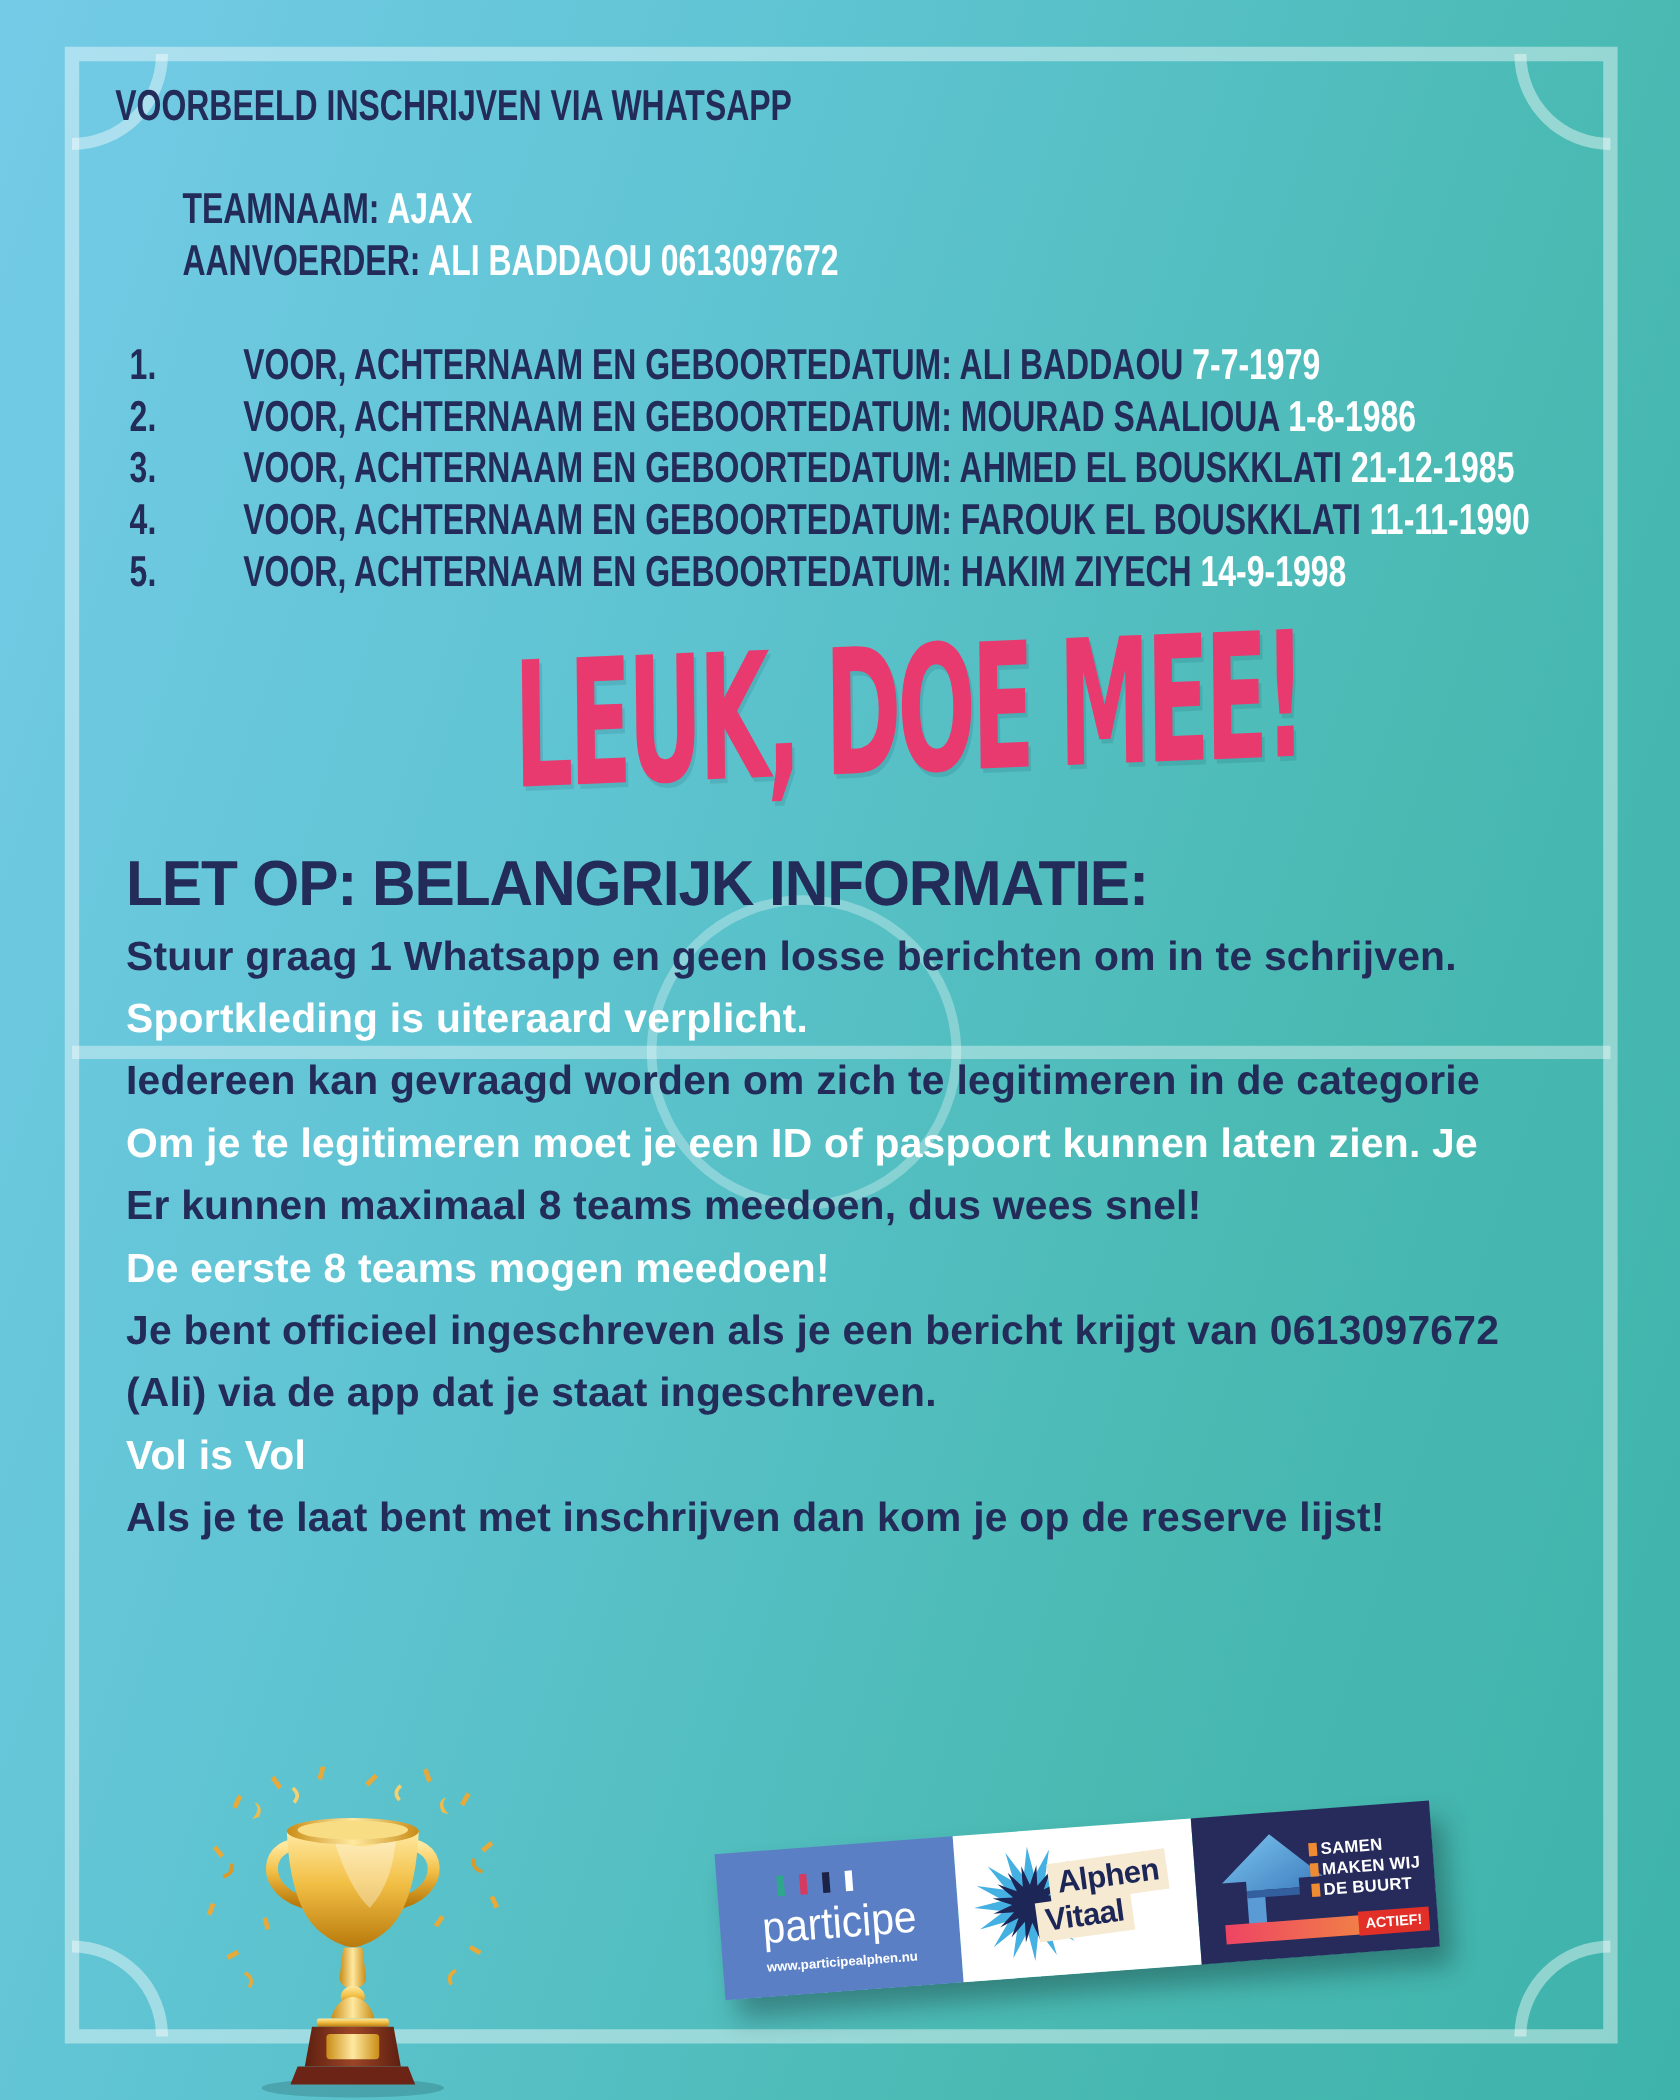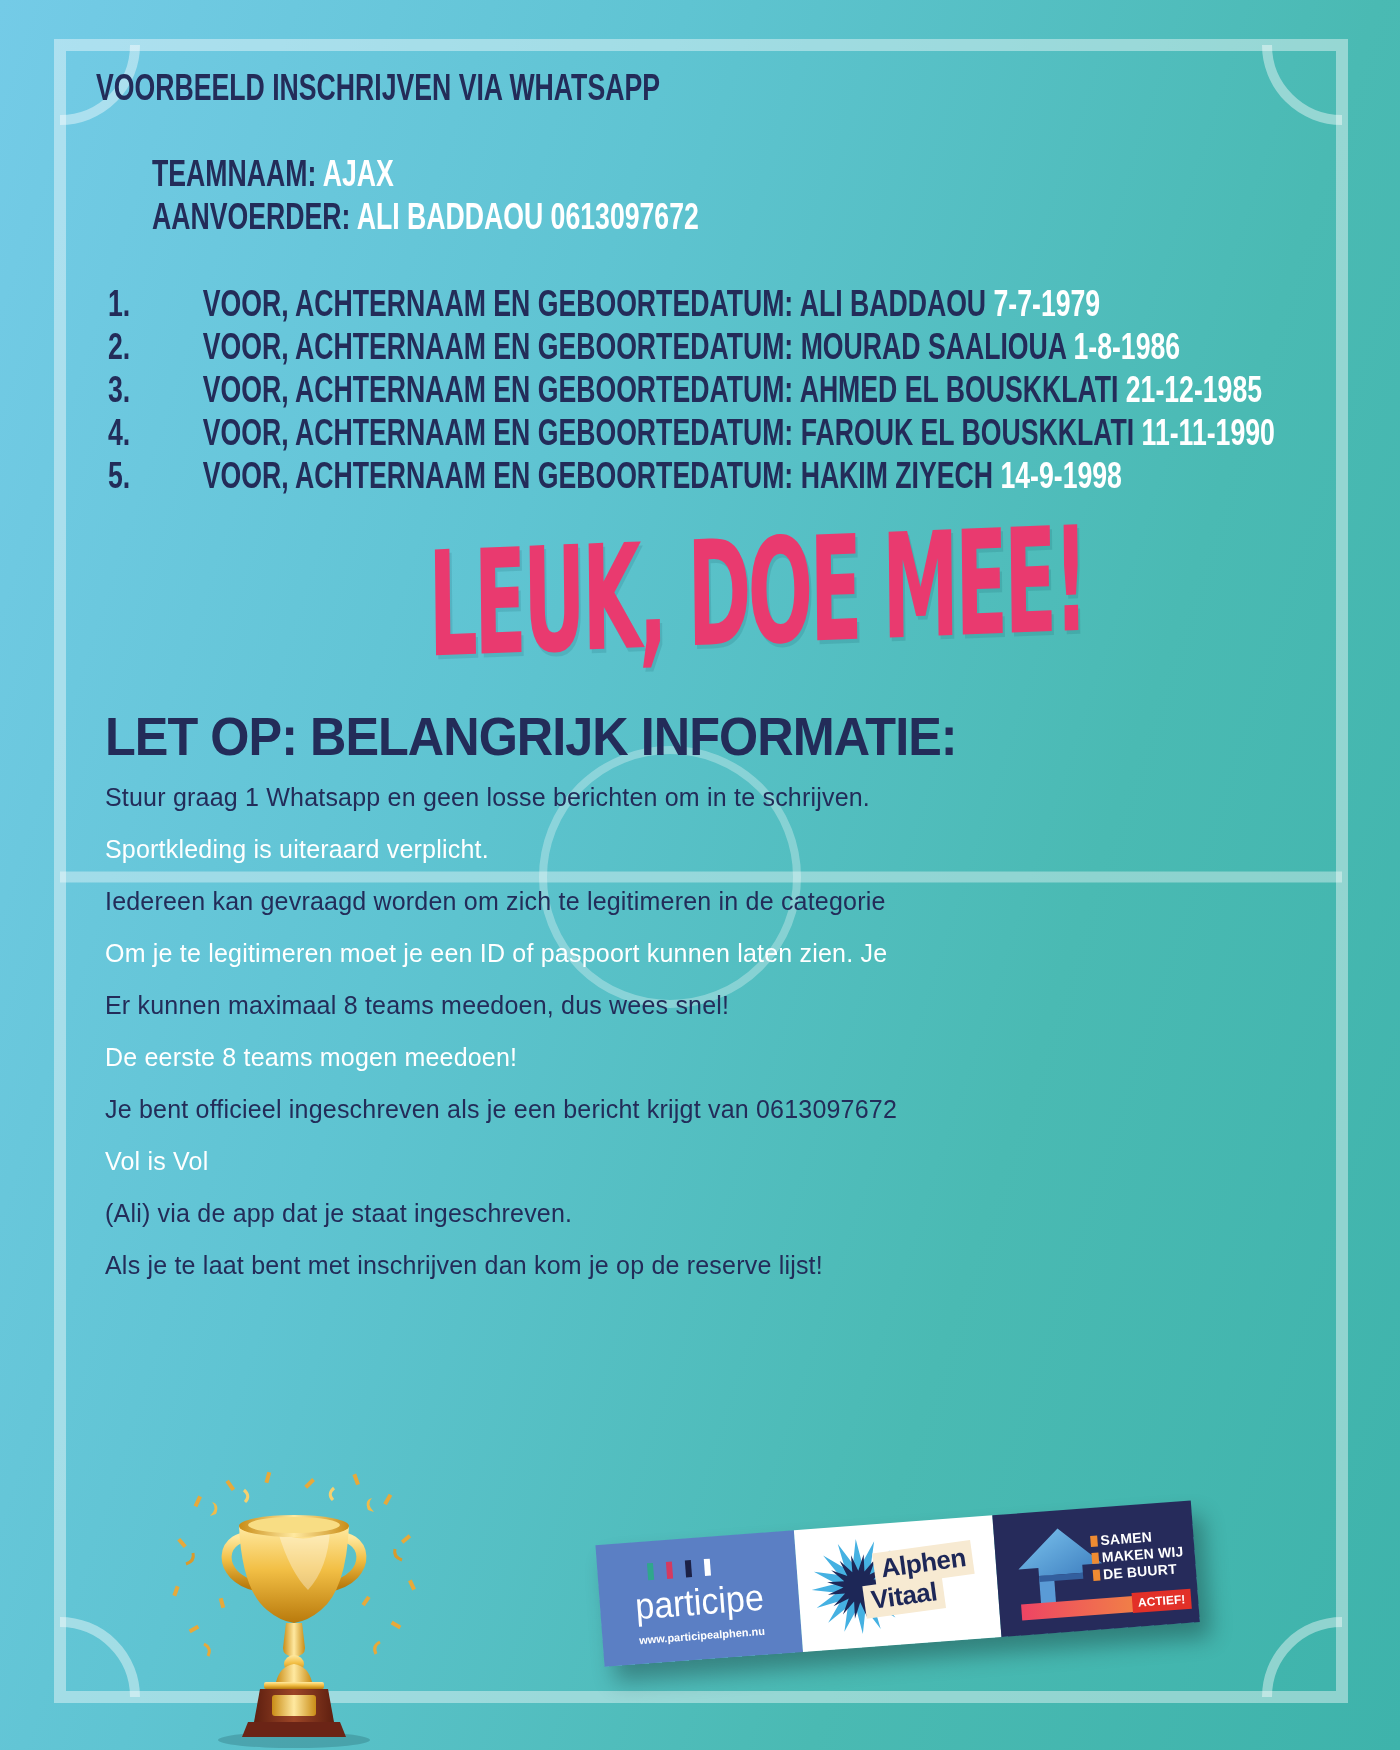--- a/index.html
+++ b/index.html
@@ -28,21 +28,21 @@
     white-space:nowrap;letter-spacing:-5px;
     transform:scale(0.70,1.32) rotate(-1.2deg);transform-origin:50% 0;
     text-shadow:3px 3px 0 rgba(0,60,70,0.12);
   }
 
   .info-heading{
     position:absolute;left:105px;top:706px;font-weight:bold;font-size:53px;
     letter-spacing:-1px;white-space:nowrap;transform:scaleX(0.95);transform-origin:0 0;
   }
 
-  .info-body{position:absolute;left:105px;top:771px;font-weight:normal;font-size:25px;letter-spacing:0.2px;}
+  .info-body{position:absolute;left:105px;top:771px;font-weight:bold;font-size:34px;letter-spacing:0.2px;}
   .info-body .line{height:52px;line-height:52px;white-space:nowrap;}
 
   
   .trophy{position:absolute;left:158px;top:1468px;width:272px;height:282px;}
 
   
   .banner{
     position:absolute;left:600px;top:1545px;width:597px;height:122px;
     transform:rotate(-4.3deg);transform-origin:0 50%;
     display:flex;box-shadow:10px 16px 22px rgba(0,0,0,0.30);
@@ -127,22 +127,22 @@
   <div class="info-heading navy">LET OP: BELANGRIJK INFORMATIE:</div>
 
   <div class="info-body">
     <div class="line navy">Stuur graag 1 Whatsapp en geen losse berichten om in te schrijven.</div>
     <div class="line white">Sportkleding is uiteraard verplicht.</div>
     <div class="line navy">Iedereen kan gevraagd worden om zich te legitimeren in de categorie</div>
     <div class="line white">Om je te legitimeren moet je een ID of paspoort kunnen laten zien. Je</div>
     <div class="line navy">Er kunnen maximaal 8 teams meedoen, dus wees snel!</div>
     <div class="line white">De eerste 8 teams mogen meedoen!</div>
     <div class="line navy">Je bent officieel ingeschreven als je een bericht krijgt van 0613097672</div>
+    <div class="line navy">(Ali) via de app dat je staat ingeschreven.</div>
     <div class="line white">Vol is Vol</div>
-    <div class="line navy">(Ali) via de app dat je staat ingeschreven.</div>
     <div class="line navy">Als je te laat bent met inschrijven dan kom je op de reserve lijst!</div>
   </div>
 
   <svg class="trophy" viewBox="0 0 272 282">
     <defs>
       <linearGradient id="gold" x1="0" y1="0" x2="0" y2="1">
         <stop offset="0" stop-color="#ffe9a0"></stop>
           <stop offset="0.45" stop-color="#f2bf45"></stop>
           <stop offset="1" stop-color="#b97a0c"></stop>
       </linearGradient>

